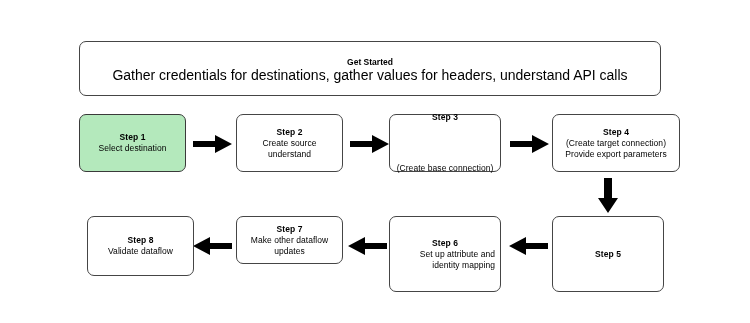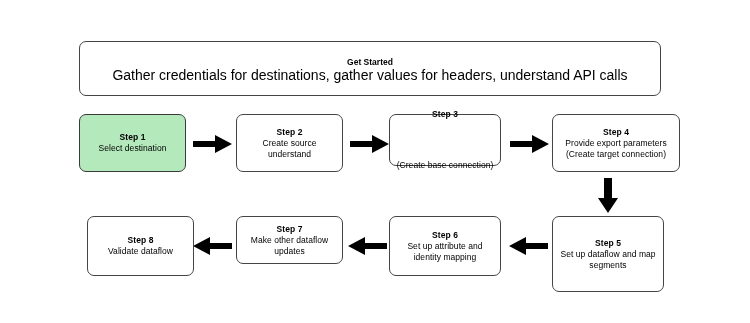--- a/index.html
+++ b/index.html
@@ -112,55 +112,54 @@
     <div class="node-title">Step 2</div>
     <div class="node-desc">Create source understand</div>
   </div>
 
   <div class="arrow" style="left:350px; top:133px; width:40px; height:22px;">
     <svg width="40" height="22" viewBox="0 0 40 22">
       <path d="M0 8 H22 V2 L39 11 L22 20 V14 H0 Z" fill="#000000"></path>
     </svg>
   </div>
 
-  <div class="node" style="left:389px; top:114px; width:112px; height:52px;gap:40px;">
+  <div class="node" style="left:389px; top:114px; width:112px; height:58px;gap:40px;">
     <div class="node-title">Step 3</div>
     <div class="node-desc">(Create base connection)</div>
   </div>
 
   <div class="arrow" style="left:510px; top:133px; width:40px; height:22px;">
     <svg width="40" height="22" viewBox="0 0 40 22">
       <path d="M0 8 H22 V2 L39 11 L22 20 V14 H0 Z" fill="#000000"></path>
     </svg>
   </div>
 
   <div class="node" style="left:552px; top:114px; width:128px; height:58px;">
     <div class="node-title">Step 4</div>
+    <div class="node-desc">(Create target connection)</div>
     <div class="node-desc">Provide export parameters</div>
-    <div class="node-desc">(Create target connection)</div>
   </div>
 
   <div class="arrow" style="left:597px; top:178px; width:22px; height:36px;">
     <svg width="22" height="36" viewBox="0 0 22 36">
       <path d="M7 0 H15 V20 H21 L11 35 L1 20 H7 Z" fill="#000000"></path>
     </svg>
   </div>
 
   <div class="node" style="left:552px; top:216px; width:112px; height:76px;">
     <div class="node-title">Step 5</div>
-    <div class="node-desc">Set up dataflow and map segments</div>
   </div>
 
   <div class="arrow" style="left:508px; top:235px; width:40px; height:22px;">
     <svg width="40" height="22" viewBox="0 0 40 22">
       <path d="M40 8 H18 V2 L1 11 L18 20 V14 H40 Z" fill="#000000"></path>
     </svg>
   </div>
 
-  <div class="node" style="left:389px; top:216px; width:112px; height:60px;">
+  <div class="node" style="left:389px; top:216px; width:112px; height:76px;text-align:right;">
     <div class="node-title">Step 6</div>
     <div class="node-desc">Set up attribute and identity mapping</div>
   </div>
 
   <div class="arrow" style="left:347px; top:235px; width:40px; height:22px;">
     <svg width="40" height="22" viewBox="0 0 40 22">
       <path d="M40 8 H18 V2 L1 11 L18 20 V14 H40 Z" fill="#000000"></path>
     </svg>
   </div>
 

